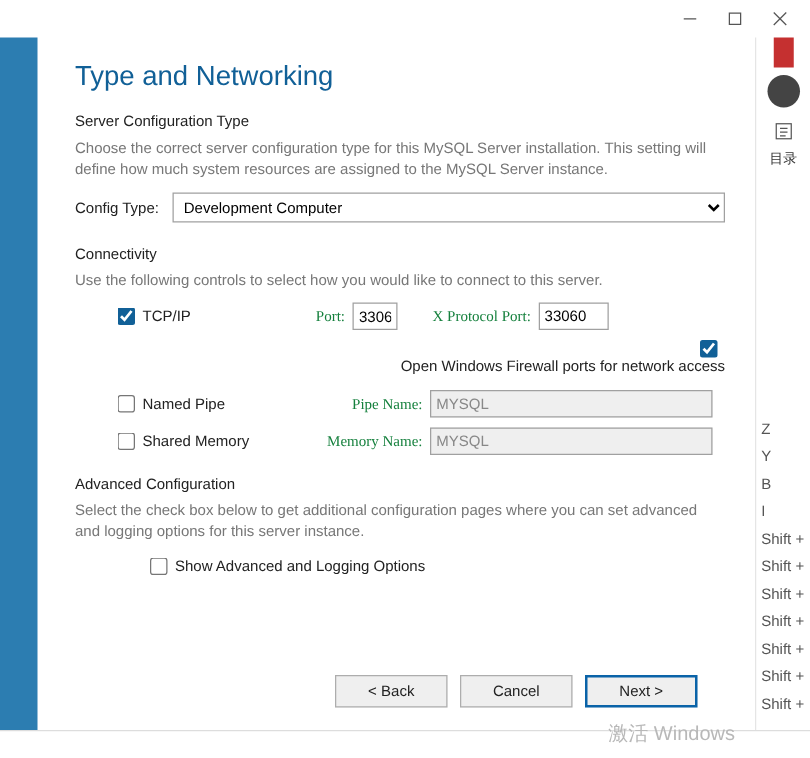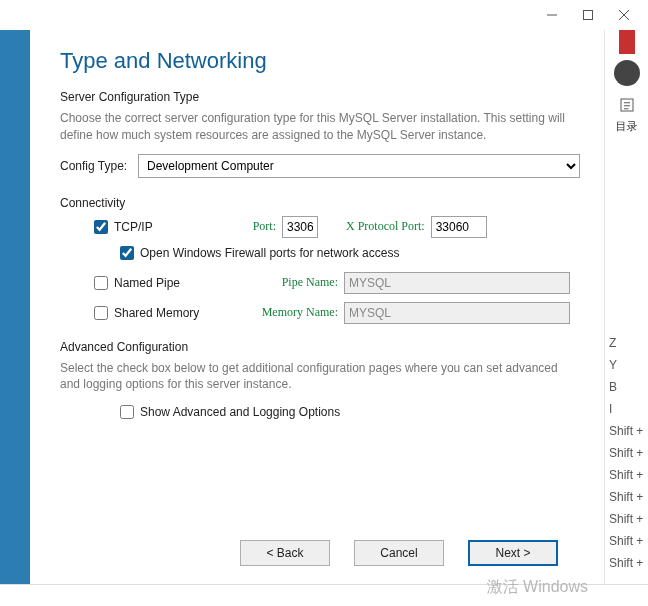--- a/index.html
+++ b/index.html
@@ -26,24 +26,24 @@
 .conn-row { display: flex; align-items: center; padding-left: 34px; margin-bottom: 8px; }
 .chk { width: 14px; height: 14px; margin-right: 6px; accent-color: #116097; }
 .conn-row .col1 { width: 150px; display:flex; align-items:center; }
 .conn-row .fieldlbl { width: 100px; text-align: right; padding-right: 6px; color:#15803d;font-family:Liberation Serif, serif; }
 .conn-row .fieldlbl.narrow { width: 38px; }
 input[type=text] { height: 22px; border: 1px solid #a0a0a0; font-size: 12px; padding: 0 4px; background:#fff; }
 input[type=text].disabled { background: #efefef; color:#888; }
 .port { width: 36px; }
 .xport { width: 56px; }
 .pipe { width: 226px; }
-.sub-row { padding-left: 60px; display:flex; align-items:flex-end; margin-bottom:12px; }
+.sub-row { padding-left: 60px; display:flex; align-items:flex-end; margin-bottom:12px;flex-direction:column; }
 .adv-row { padding-left: 60px; display:flex; align-items:center; margin-top:2px; }
 .spacer { flex: 1; }
-.buttons { display:flex; justify-content:flex-end; gap:24px; padding-right: 22px; padding-bottom: 8px; }
+.buttons { display:flex; justify-content:flex-end; gap:10px; padding-right: 22px; padding-bottom: 8px; }
 .btn { min-width: 90px; height: 26px; background: #efefef; border: 1px solid #adadad; font-size: 12px; color:#222; }
 .btn.primary { border: 2px solid #0a63a8; background:#efefef; }
 .watermark { position:absolute; bottom:8px; right:60px; color:#b8b8b8; font-size:16px; pointer-events:none; }
 </style>
 </head>
 <body>
 
 <div class="titlebar">
   <div>
       <svg viewBox="0 0 12 12">
@@ -75,20 +75,21 @@
     <div class="row configtype">
       <span class="lbl">Config Type:</span>
       <select>
         <option>Development Computer</option>
       </select>
     </div>
 
     <div style="height:10px"></div>
 
     <div class="section-title">Connectivity</div>
+    <div class="helptext">Use the following controls to select how you would like to connect to this server.</div>
 
     <div class="conn-row">
       <div class="col1">
         <input type="checkbox" class="chk" checked="" style="">
         <span class="lbl">TCP/IP</span>
       </div>
       <span class="fieldlbl narrow">Port:</span>
       <input type="text" class="port" value="3306" style="">
       <span style="width:28px"></span>
       <span class="fieldlbl" style="width:auto;padding-right:6px">X Protocol Port:</span>

